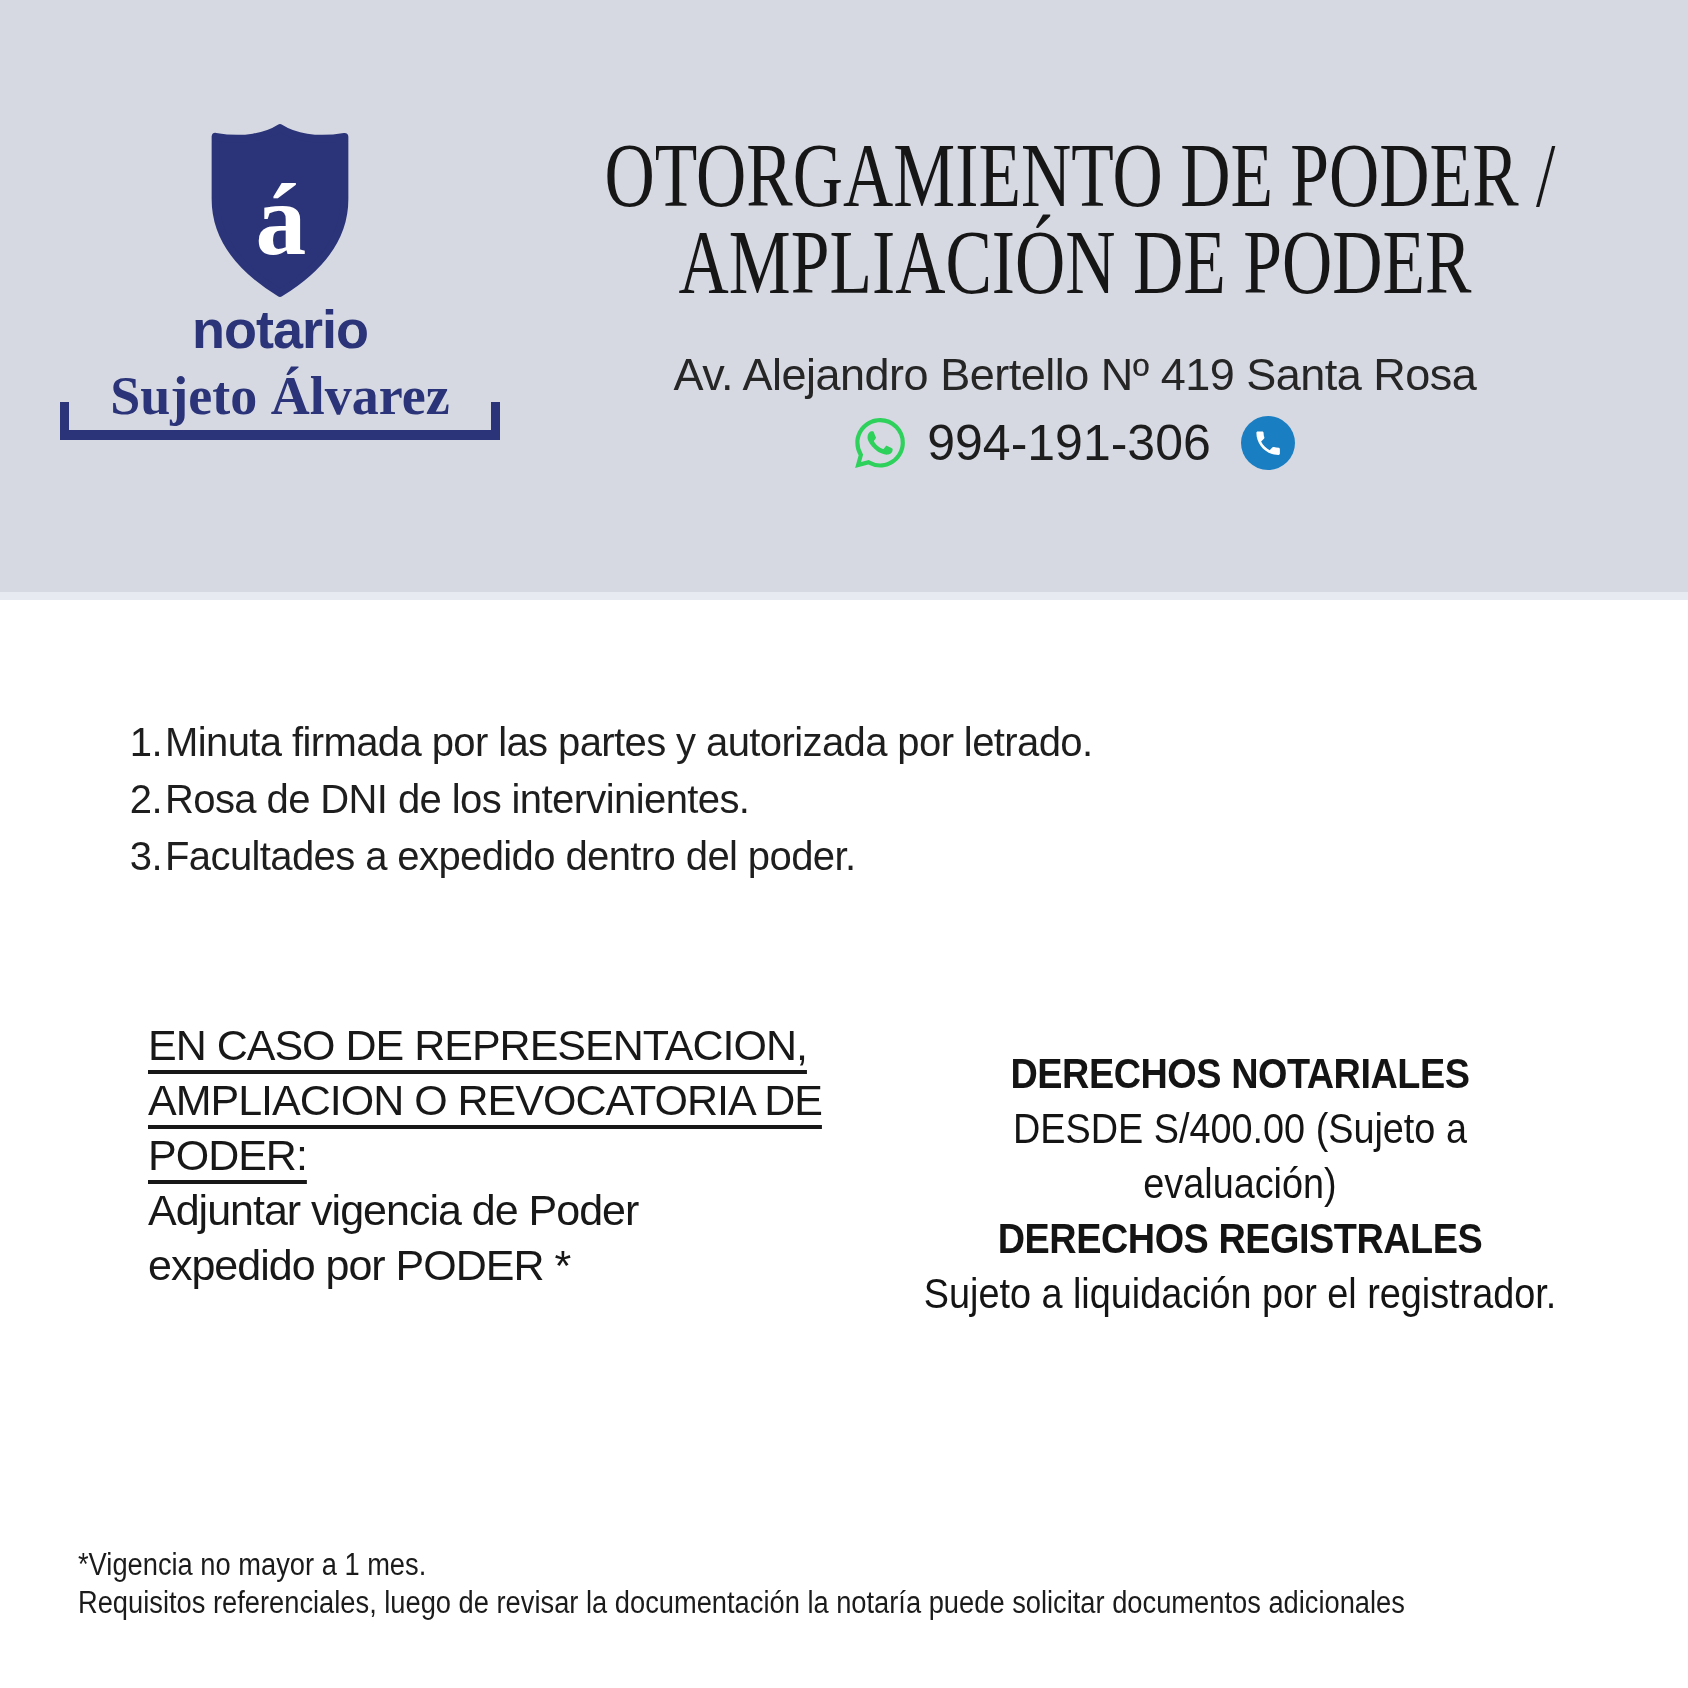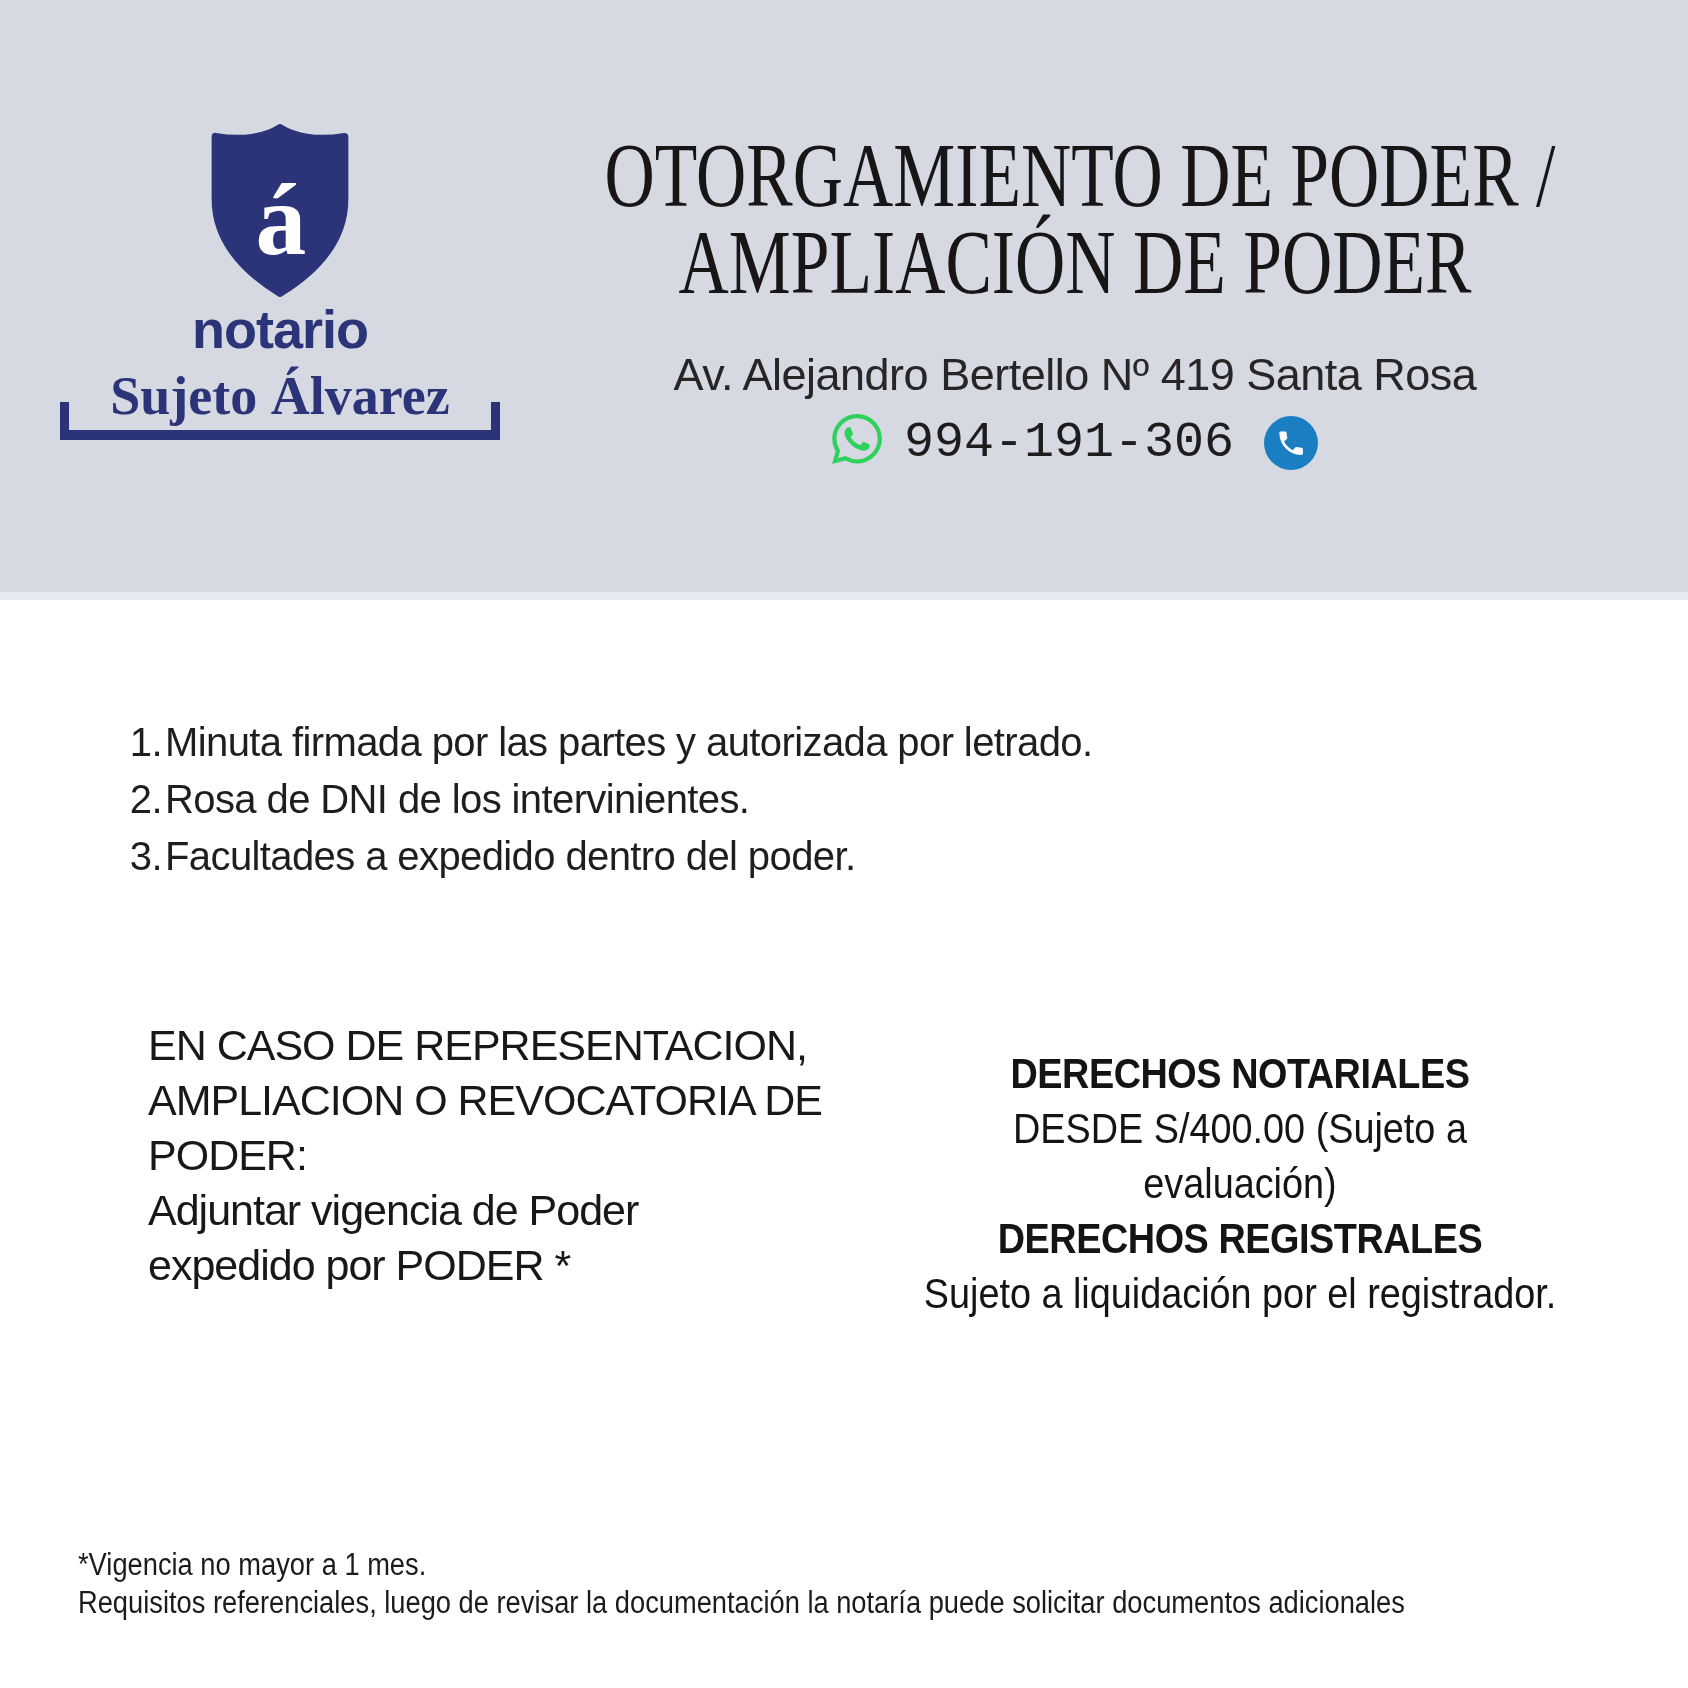--- a/index.html
+++ b/index.html
@@ -28,31 +28,31 @@
   }
   
   .header-main{position:absolute;left:460px;top:0;width:1230px;text-align:center;}
   .page-title{
     margin-top:132px;font-family:"Liberation Serif","DejaVu Serif",serif;
     font-size:91px;line-height:87px;font-weight:400;color:#161616;
     transform:scaleX(0.765);transform-origin:50% 0;white-space:nowrap;
   }
   .address{margin-top:44px;font-size:45px;line-height:50px;color:#262626;letter-spacing:-0.5px;}
   .phones{margin-top:14px;display:flex;justify-content:center;align-items:center;gap:30px;}
-  .phone-group{display:flex;align-items:flex-start;gap:22px;font-family:Liberation Mono, monospace;}
+  .phone-group{display:flex;align-items:center;gap:22px;}
   .phone-num{font-size:50px;color:#1d1d1d;letter-spacing:0;}
   .icon-wa{width:50px;height:50px;display:block;}
   .icon-tel{width:54px;height:54px;display:block;}
   
   .requirements{position:absolute;left:120px;top:714px;}
   .req-item{display:flex;font-size:40px;line-height:57px;letter-spacing:-0.6px;color:#1e1e1e;}
   .req-num{min-width:42px;text-align:right;margin-right:3px;}
   .note-left{position:absolute;left:148px;top:1018px;width:720px;font-size:43px;line-height:55px;letter-spacing:-1px;color:#181818;}
   .note-left .u{
-    text-decoration-thickness:4px;text-underline-offset:10px;
+    text-decoration:underline;text-decoration-thickness:4px;text-underline-offset:10px;
   }
   .fees{position:absolute;left:880px;top:1046px;width:720px;text-align:center;
         font-size:42px;line-height:55px;color:#141414;transform:scaleX(0.9);transform-origin:50% 0;}
   .fees .fee-head{font-weight:700;letter-spacing:-0.5px;}
   .footnotes{position:absolute;left:78px;top:1546px;font-size:31px;line-height:38px;color:#1b1b1b;
              transform:scaleX(0.88);transform-origin:0 0;white-space:nowrap;}
 </style>
 </head>
 <body>
 

